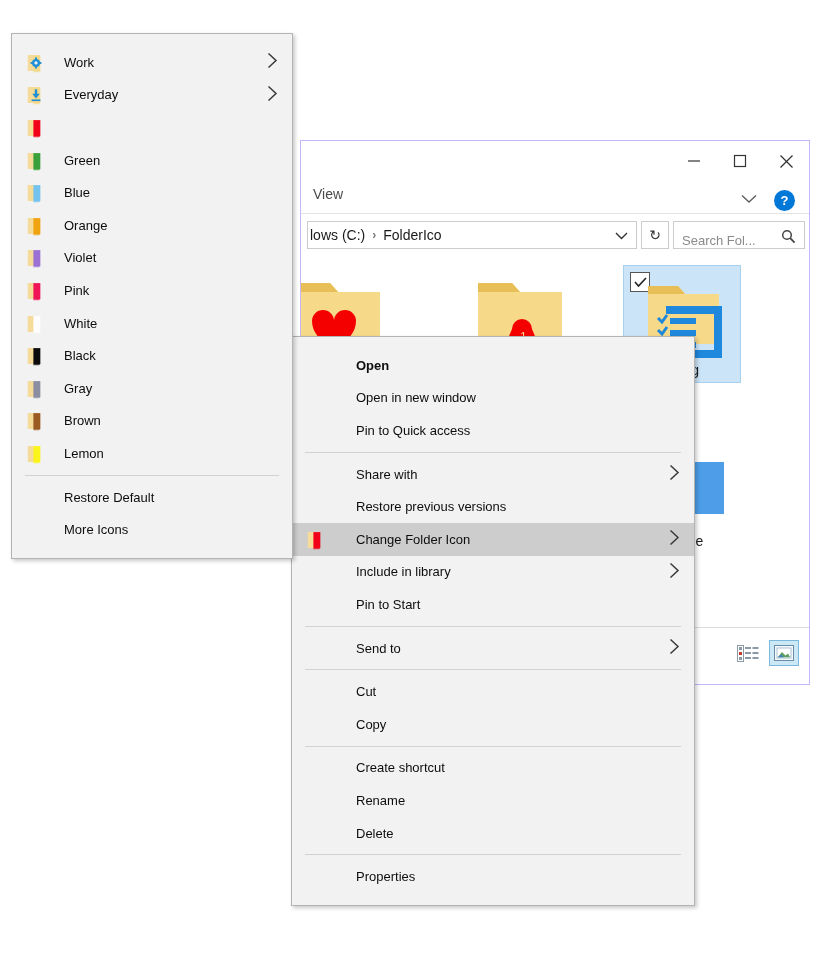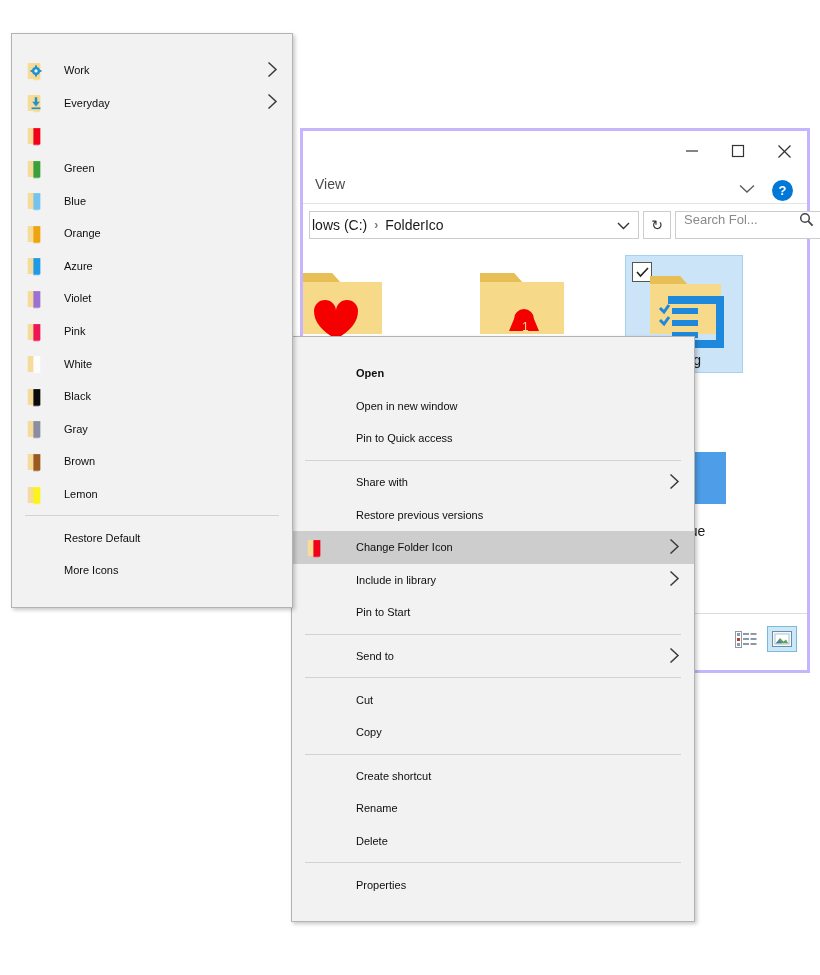--- a/index.html
+++ b/index.html
@@ -8,23 +8,23 @@
     background:#ffffff;
     font-family:"Liberation Sans", sans-serif;
     -webkit-font-smoothing:antialiased;
     overflow:hidden;
     position:relative;
   }
   .stage{position:absolute;left:0;top:0;width:820px;height:975px;}
 
   
   #explorer{
-    position:absolute;left:300px;top:128px;width:510px;height:545px;
+    position:absolute;left:300px;top:140px;width:510px;height:545px;
     background:#ffffff;
-    border:3px solid #c4b5fd;
+    border:1px solid #c4b5fd;
     box-sizing:border-box;
   }
   #titlebar{
     position:absolute;left:0;top:0;right:0;height:40px;
     background:#ffffff;
   }
   .wbtns{position:absolute;right:0;top:0;height:40px;display:flex;}
   .wbtn{width:46px;height:40px;display:flex;align-items:center;justify-content:center;}
   .wbtn svg{display:block;}
   #ribbontabs{
@@ -51,23 +51,23 @@
   .crumb{font-size:14px;color:#1a1a1a;padding:0 2px;}
   .crumb-sep{color:#777;font-size:12px;padding:0 5px;font-weight:bold;}
   .addr-drop{margin-left:auto;padding-right:8px;}
   #refreshbtn{
     position:absolute;left:340px;top:7px;width:28px;height:28px;
     border:1px solid #cccccc;background:#fff;box-sizing:border-box;
     display:flex;align-items:center;justify-content:center;
     font-size:14px;color:#333;
   }
   #searchbox{
-    position:absolute;left:372px;top:7px;width:148px;height:28px;
+    position:absolute;left:372px;top:7px;width:132px;height:28px;
     border:1px solid #cccccc;background:#fff;box-sizing:border-box;
-    display:flex;align-items:flex-start;padding:0 8px;
+    display:flex;align-items:flex-end;padding:0 8px;
   }
   #searchbox .ph{font-size:13px;color:#8a8a8a;}
   #searchbox .mag{margin-left:auto;}
 
   #content{
     position:absolute;left:0;top:116px;right:0;bottom:56px;background:#fff;
     overflow:hidden;
   }
   .tile{
     position:absolute;width:118px;height:118px;
@@ -96,22 +96,22 @@
   .vbtn.active{background:#cce8f6;border:1px solid #7ab8dd;box-sizing:border-box;}
 
   
   .bluebar{position:absolute;background:#1e7bc4;}
 
   
   .menu{
     position:absolute;background:#f2f2f2;
     border:1px solid #b3b3b3;
     box-shadow:2px 2px 4px rgba(0,0,0,0.22);
-    padding:20px 0;box-sizing:border-box;
-    font-size:11px;color:#0d0d0d;
+    padding:12px 0;box-sizing:border-box;
+    font-size:13px;color:#0d0d0d;
   }
   .mi{
     position:relative;height:32.5px;display:flex;align-items:center;
     padding:0 14px 0 0;box-sizing:border-box;white-space:nowrap;
   }
   .mi.hl{background:#cdcdcd;}
   .mi .mi-ico-wide{width:48px;min-width:48px;display:flex;align-items:center;justify-content:center;}
   .mi .mi-lbl{flex:1;}
   .mi.bold .mi-lbl{font-weight:bold;}
   .mi .mi-arrow{margin-left:12px;}
@@ -439,30 +439,20 @@
             <path d="M8.5 3 h8 v18.4 h-8 Z" fill="#f0a311"></path>
             <path d="M8.5 21.4 h8 l-1.6 1.4 h-6.4 Z" fill="#f0a311" opacity=".75"></path>
           </svg>
         </span>
         <span class="mi-lbl">Orange</span>
       </div>
       <div class="mi">
         <span class="mi-ico-wide">
           <svg width="20" height="21" viewBox="0 0 23 23">
             <path d="M2 3 h7 l2 2.4 h3 v16 H2 Z" fill="#f5dc9a"></path>
-            <path d="M8.5 3 h8 v18.4 h-8 Z" fill="#1f9ae8"></path>
-            <path d="M8.5 21.4 h8 l-1.6 1.4 h-6.4 Z" fill="#1f9ae8" opacity=".75"></path>
-          </svg>
-        </span>
-        <span class="mi-lbl">Azure</span>
-      </div>
-      <div class="mi">
-        <span class="mi-ico-wide">
-          <svg width="20" height="21" viewBox="0 0 23 23">
-            <path d="M2 3 h7 l2 2.4 h3 v16 H2 Z" fill="#f5dc9a"></path>
             <path d="M8.5 3 h8 v18.4 h-8 Z" fill="#9b72d4"></path>
             <path d="M8.5 21.4 h8 l-1.6 1.4 h-6.4 Z" fill="#9b72d4" opacity=".75"></path>
           </svg>
         </span>
         <span class="mi-lbl">Violet</span>
       </div>
       <div class="mi">
         <span class="mi-ico-wide">
           <svg width="20" height="21" viewBox="0 0 23 23">
             <path d="M2 3 h7 l2 2.4 h3 v16 H2 Z" fill="#f5dc9a"></path>

